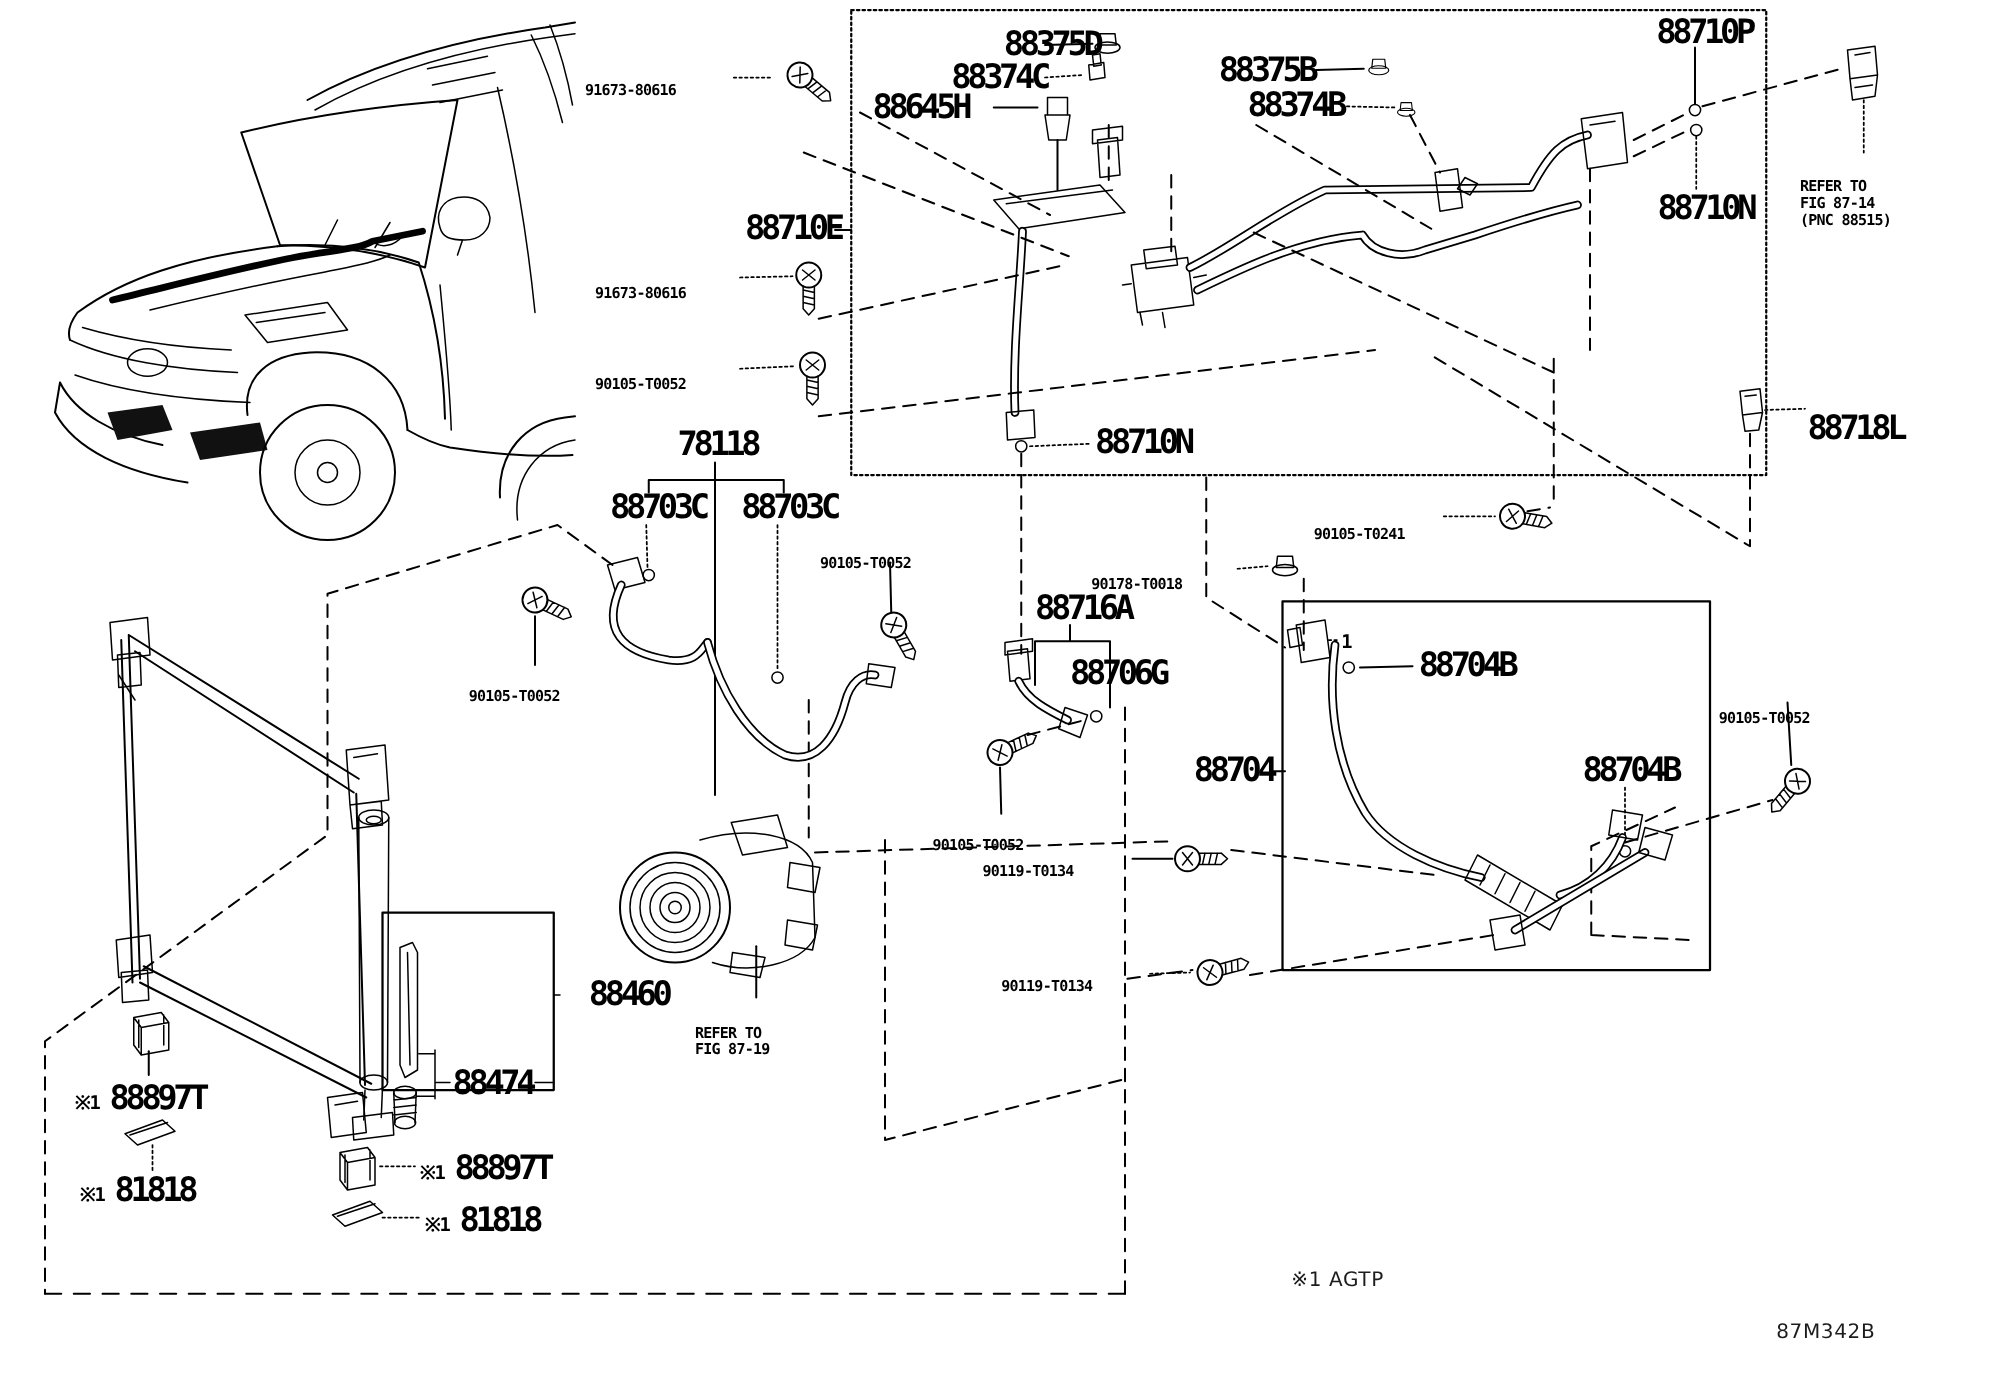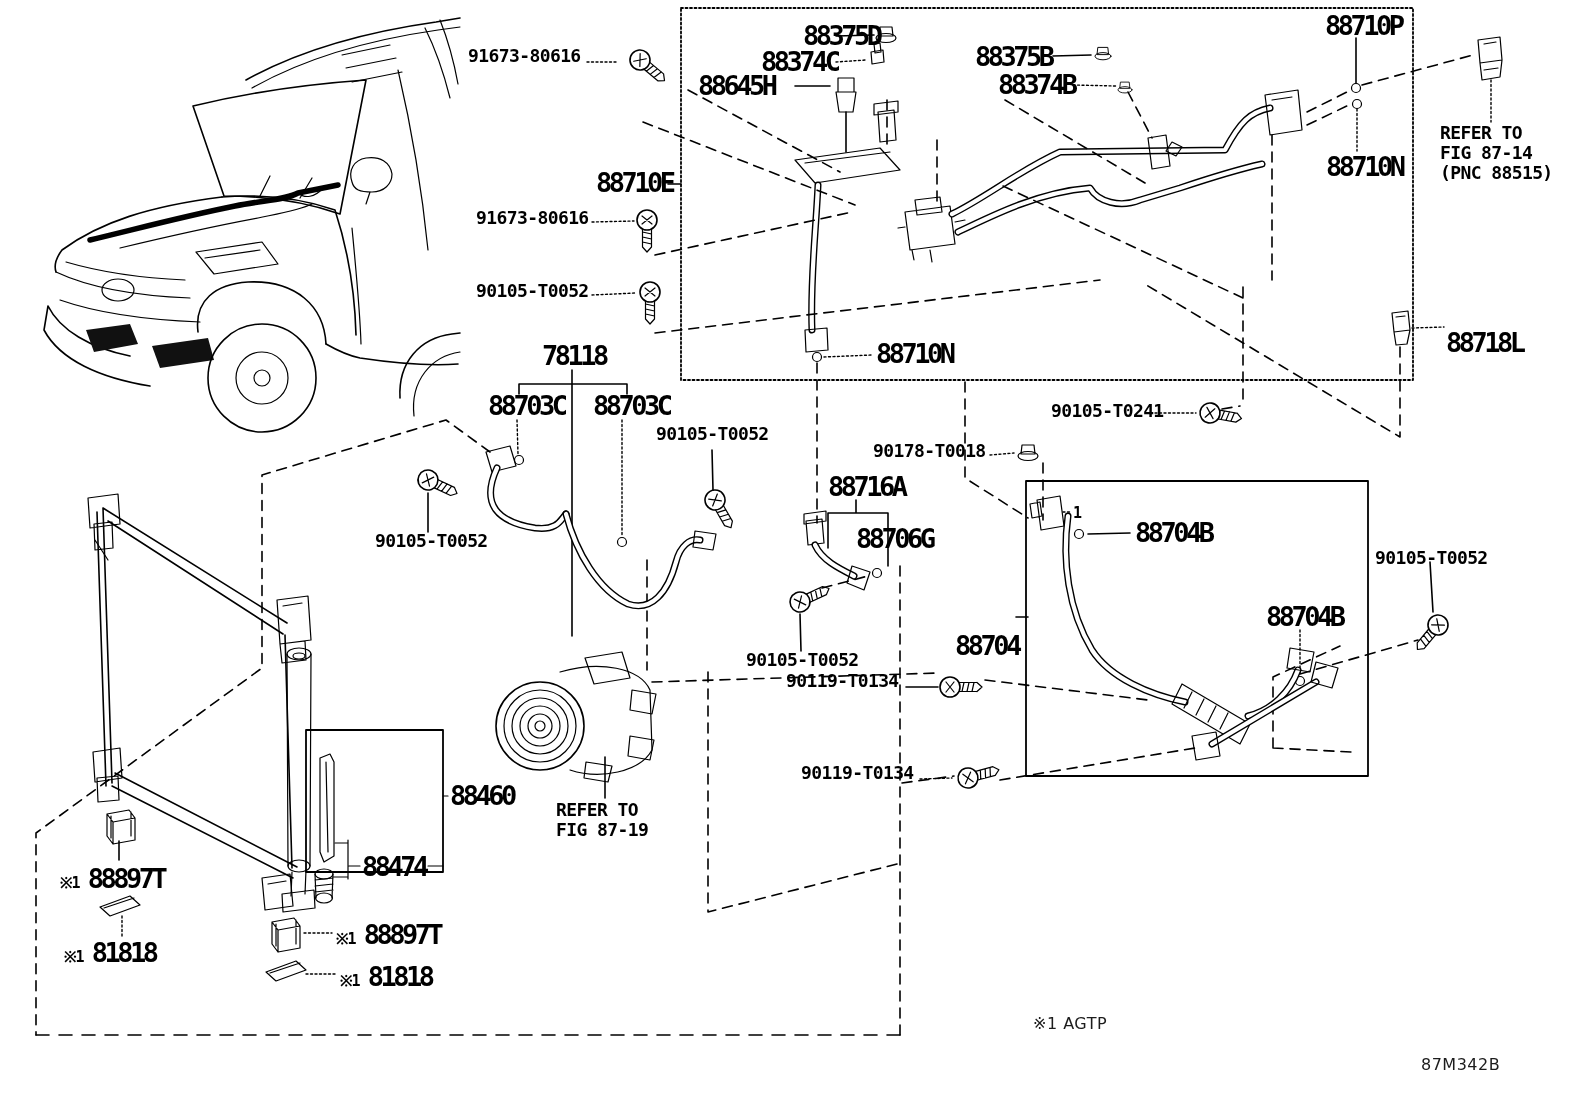--- a/index.html
+++ b/index.html
@@ -1,21 +1,21 @@
 <!DOCTYPE html>
 <html><head>
 <meta charset="utf-8">
 <style>
   html,body{margin:0;padding:0;background:#fff;}
   #canvas{position:relative;width:1592px;height:1099px;background:#fff;overflow:hidden;
           font-family:"DejaVu Sans Mono","Liberation Mono",monospace;color:#000;}
   #lineart{position:absolute;left:0;top:0;}
   .lbl{position:absolute;font-weight:bold;white-space:pre-line;line-height:1.12;color:#000;}
   .lg{font-size:27px;letter-spacing:-3.5px;}
-  .sm{font-size:18px;letter-spacing:-0.6px;}
+  .sm{font-size:12px;letter-spacing:-0.6px;margin-top:20px;}
   .tiny{font-size:15px;letter-spacing:-1px;}
   .note{position:absolute;font-family:"DejaVu Sans","Liberation Sans",sans-serif;
         font-weight:normal;font-size:16px;letter-spacing:0.5px;color:#1c1c1c;}
   .pre{font-size:15px;letter-spacing:-1px;font-weight:bold;}
   svg{stroke-linecap:round;stroke-linejoin:round;}
   .ln{stroke:#000;fill:none;stroke-width:1.6;}
   .thin{stroke:#000;fill:none;stroke-width:1.2;}
   .dash{stroke:#000;fill:none;stroke-width:1.6;stroke-dasharray:10 7;}
   .dash2{stroke:#000;fill:none;stroke-width:1.6;stroke-dasharray:13 10;}
   .dot{stroke:#000;fill:none;stroke-width:1.4;stroke-dasharray:2 2.5;}
@@ -303,26 +303,26 @@
 <div class="lbl lg" style="left:593px;top:391px">88703C</div>
 <div class="lbl sm" style="left:656px;top:424px">90105-T0052</div>
 <div class="lbl sm" style="left:1051px;top:401px">90105-T0241</div>
 <div class="lbl lg" style="left:1446px;top:328px">88718L</div>
 <div class="lbl sm" style="left:873px;top:441px">90178-T0018</div>
 <div class="lbl lg" style="left:828px;top:472px">88716A</div>
 <div class="lbl lg" style="left:856px;top:524px">88706G</div>
 <div class="lbl sm" style="left:375px;top:531px">90105-T0052</div>
 <div class="lbl lg" style="left:1135px;top:518px">88704B</div>
 <div class="lbl sm" style="left:1375px;top:548px">90105-T0052</div>
-<div class="lbl lg" style="left:955px;top:631px">88704</div>
+<div class="lbl lg" style="left:955px;top:602px">88704</div>
 <div class="lbl lg" style="left:1266px;top:602px">88704B</div>
 <div class="lbl sm" style="left:746px;top:650px">90105-T0052</div>
 <div class="lbl sm" style="left:786px;top:671px">90119-T0134</div>
 <div class="lbl sm" style="left:801px;top:763px">90119-T0134</div>
-<div class="lbl lg" style="left:450px;top:781px">88460</div>
+<div class="lbl lg" style="left:471px;top:781px">88460</div>
 <div class="lbl sm" style="left:556px;top:800px">REFER TO
 FIG 87-19</div>
 <div class="lbl lg" style="left:362px;top:852px">88474</div>
 <div class="lbl lg" style="left:60px;top:864px"><span class="pre">※1 </span><span>88897T</span></div>
 <div class="lbl lg" style="left:64px;top:938px"><span class="pre">※1 </span><span>81818</span></div>
 <div class="lbl lg" style="left:336px;top:920px"><span class="pre">※1 </span><span>88897T</span></div>
 <div class="lbl lg" style="left:340px;top:962px"><span class="pre">※1 </span><span>81818</span></div>
 <div class="lbl tiny" style="left:1073px;top:505px">1</div>
 
 <div class="note" style="left:1033px;top:1014px;position:absolute"><span>※1 </span><span>AGTP</span></div>

